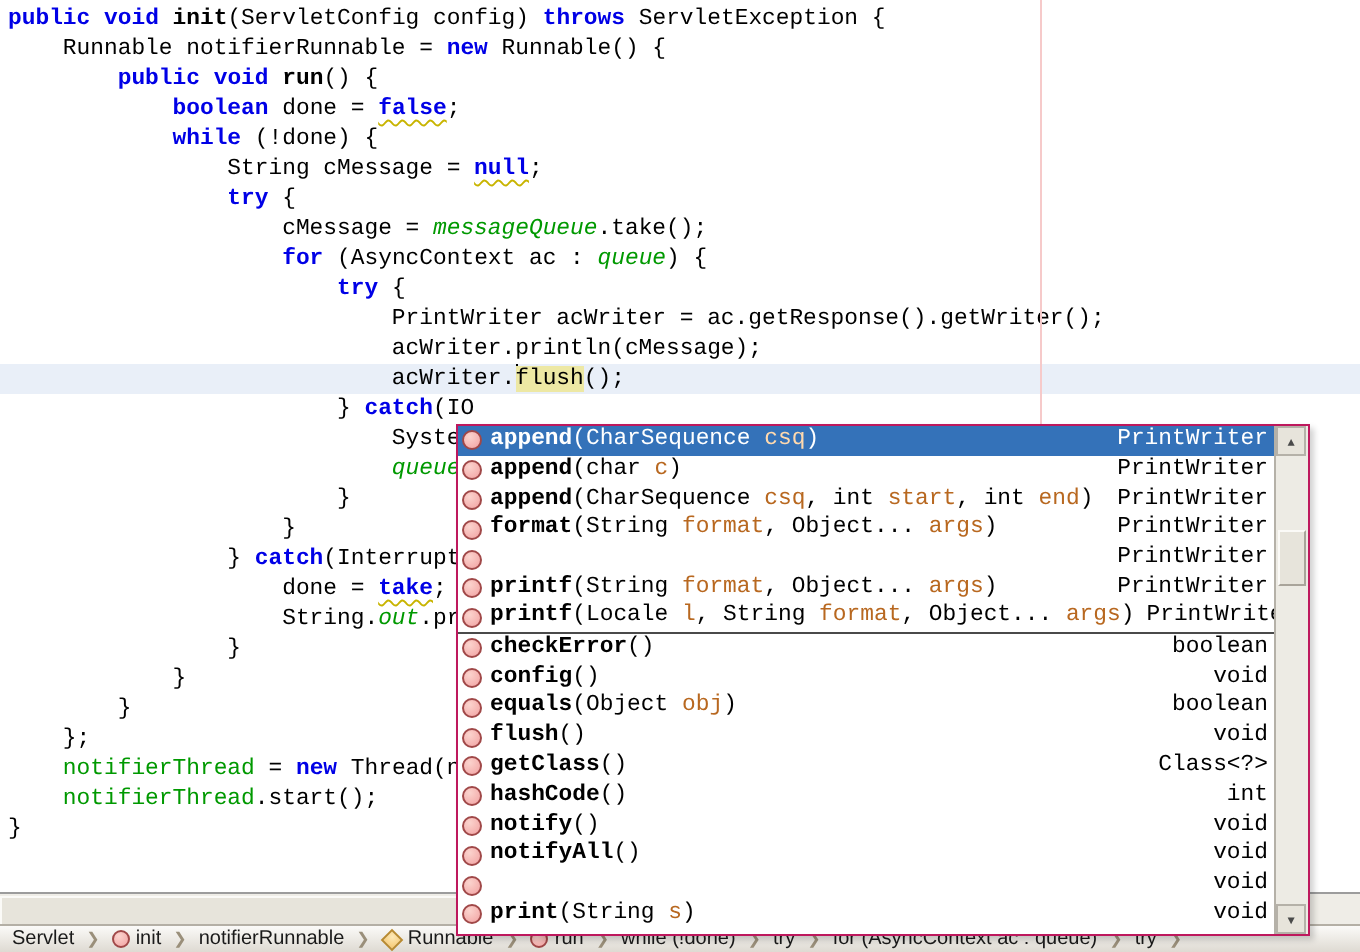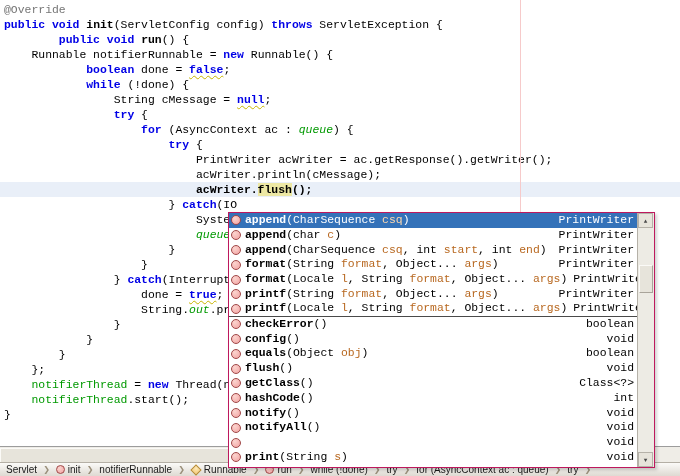--- a/index.html
+++ b/index.html
@@ -6,21 +6,21 @@
   html,body { width:680px; height:476px; overflow:hidden; background:#fff; }
   body { position:relative; font-family:"Liberation Mono","DejaVu Sans Mono",monospace; }
 
   
   #editor { position:absolute; left:0; top:0; width:680px; height:476px; background:#fff; }
   #margin-line { position:absolute; top:0; width:1px; height:446px; left:520px;
                  background:var(--margin-line); z-index:2; }
   #code { position:absolute; left:0; top:2px; right:0; z-index:1; }
   .code-line { height:15px; line-height:15px; white-space:pre;
                padding-left:4px; font-size:11.43px; color:#000; }
-  .code-line.current { background:var(--current-line-bg);font-weight:bold; }
+  .code-line.current { background:var(--current-line-bg); }
   .tok-p  { color:#000; }
   .tok-k  { color:var(--keyword); font-weight:bold;margin-top:24px; }
   .tok-d  { color:#000; font-weight:bold; }
   .tok-f  { color:var(--field); }
   .tok-fi { color:var(--field); font-style:italic; }
   .tok-g  { color:var(--annotation); }
   .tok-u  { color:var(--keyword); font-weight:bold;
             text-decoration:underline wavy var(--wavy-underline);
             text-decoration-thickness:1px; text-underline-offset:2px; }
   .tok-hl { background:var(--match-highlight-bg); }
@@ -81,40 +81,40 @@
   .bc-icon.class { width:6px; height:6px; transform:rotate(45deg); margin:0 1px;
             background:radial-gradient(circle at 35% 30%, #fde9b8, var(--class-icon-fill));
             border:1px solid var(--class-icon-border); }
 </style>
 </head>
 <body>
 
 <div id="editor">
   <div id="margin-line"></div>
   <div id="code">
-      <div class="code-line"><span class="tok-g">@Override</span></div>
       <div class="code-line"><span class="tok-k">public</span><span class="tok-p"> </span><span class="tok-k">void</span><span class="tok-p"> </span><span class="tok-d">init</span><span class="tok-p">(ServletConfig config) </span><span class="tok-k">throws</span><span class="tok-p"> ServletException {</span></div>
+      <div class="code-line"><span class="tok-p">    Runnable notifierRunnable = </span><span class="tok-k">new</span><span class="tok-p"> Runnable() {</span></div>
       <div class="code-line"><span class="tok-p">        </span><span class="tok-k">public</span><span class="tok-p"> </span><span class="tok-k">void</span><span class="tok-p"> </span><span class="tok-d">run</span><span class="tok-p">() {</span></div>
-      <div class="code-line"><span class="tok-p">    Runnable notifierRunnable = </span><span class="tok-k">new</span><span class="tok-p"> Runnable() {</span></div>
       <div class="code-line"><span class="tok-p">            </span><span class="tok-k">boolean</span><span class="tok-p"> done = </span><span class="tok-u">false</span><span class="tok-p">;</span></div>
       <div class="code-line"><span class="tok-p">            </span><span class="tok-k">while</span><span class="tok-p"> (!done) {</span></div>
       <div class="code-line"><span class="tok-p">                String cMessage = </span><span class="tok-u">null</span><span class="tok-p">;</span></div>
       <div class="code-line"><span class="tok-p">                </span><span class="tok-k">try</span><span class="tok-p"> {</span></div>
+      <div class="code-line"><span class="tok-p">                    cMessage = </span><span class="tok-fi">messageQueue</span><span class="tok-p">.take();</span></div>
       <div class="code-line"><span class="tok-p">                    </span><span class="tok-k">for</span><span class="tok-p"> (AsyncContext ac : </span><span class="tok-fi">queue</span><span class="tok-p">) {</span></div>
       <div class="code-line"><span class="tok-p">                        </span><span class="tok-k">try</span><span class="tok-p"> {</span></div>
       <div class="code-line"><span class="tok-p">                            PrintWriter acWriter = ac.getResponse().getWriter();</span></div>
       <div class="code-line"><span class="tok-p">                            acWriter.println(cMessage);</span></div>
       <div class="code-line current"><span class="tok-p">                            acWriter.</span><span class="caret"></span><span class="tok-hl">flush</span><span class="tok-p">();</span></div>
       <div class="code-line"><span class="tok-p">                        } </span><span class="tok-k">catch</span><span class="tok-p">(IO</span></div>
       <div class="code-line"><span class="tok-p">                            System</span></div>
       <div class="code-line"><span class="tok-p">                            </span><span class="tok-fi">queue</span><span class="tok-p">.</span></div>
       <div class="code-line"><span class="tok-p">                        }</span></div>
       <div class="code-line"><span class="tok-p">                    }</span></div>
       <div class="code-line"><span class="tok-p">                } </span><span class="tok-k">catch</span><span class="tok-p">(Interrupte</span></div>
-      <div class="code-line"><span class="tok-p">                    done = </span><span class="tok-u">true</span><span class="tok-p">;</span></div>
+      <div class="code-line"><span class="tok-p">                    done = </span><span class="tok-u">take</span><span class="tok-p">;</span></div>
       <div class="code-line"><span class="tok-p">                    String.</span><span class="tok-fi">out</span><span class="tok-p">.pri</span></div>
       <div class="code-line"><span class="tok-p">                }</span></div>
       <div class="code-line"><span class="tok-p">            }</span></div>
       <div class="code-line"><span class="tok-p">        }</span></div>
       <div class="code-line"><span class="tok-p">    };</span></div>
       <div class="code-line"><span class="tok-p">    </span><span class="tok-f">notifierThread</span><span class="tok-p"> = </span><span class="tok-k">new</span><span class="tok-p"> Thread(no</span></div>
       <div class="code-line"><span class="tok-p">    </span><span class="tok-f">notifierThread</span><span class="tok-p">.start();</span></div>
       <div class="code-line"><span class="tok-p">}</span></div>
     </div>
 
@@ -163,21 +163,21 @@
       </span>
       <span class="bc-sep">❯</span>
     </div>
 
   <div id="completion-popup">
     <div id="completion-list">
         <div class="cc-row sel"><span class="m-icon"></span><span><span class="cl-m">append</span><span class="cl-p">(CharSequence </span><span class="cl-a">csq</span><span class="cl-p">)</span></span><span class="cc-ret">PrintWriter</span></div>
         <div class="cc-row"><span class="m-icon"></span><span><span class="cl-m">append</span><span class="cl-p">(char </span><span class="cl-a">c</span><span class="cl-p">)</span></span><span class="cc-ret">PrintWriter</span></div>
         <div class="cc-row"><span class="m-icon"></span><span><span class="cl-m">append</span><span class="cl-p">(CharSequence </span><span class="cl-a">csq</span><span class="cl-p">, int </span><span class="cl-a">start</span><span class="cl-p">, int </span><span class="cl-a">end</span><span class="cl-p">)</span></span><span class="cc-ret">PrintWriter</span></div>
         <div class="cc-row"><span class="m-icon"></span><span><span class="cl-m">format</span><span class="cl-p">(String </span><span class="cl-a">format</span><span class="cl-p">, Object... </span><span class="cl-a">args</span><span class="cl-p">)</span></span><span class="cc-ret">PrintWriter</span></div>
-        <div class="cc-row"><span class="m-icon"></span><span><span class="cl-m">format</span><span class="cl-p">(Locale </span><span class="cl-a">l</span><span class="cl-p">, String </span><span class="cl-a">format</span><span class="cl-p">, Object... </span><span class="cl-a">args</span><span class="cl-p">)</span></span><span class="cc-ret">PrintWriter</span></div>
+        <div class="cc-row"><span class="m-icon"></span><span class="cc-ret">PrintWriter</span></div>
         <div class="cc-row"><span class="m-icon"></span><span><span class="cl-m">printf</span><span class="cl-p">(String </span><span class="cl-a">format</span><span class="cl-p">, Object... </span><span class="cl-a">args</span><span class="cl-p">)</span></span><span class="cc-ret">PrintWriter</span></div>
         <div class="cc-row sep"><span class="m-icon"></span><span><span class="cl-m">printf</span><span class="cl-p">(Locale </span><span class="cl-a">l</span><span class="cl-p">, String </span><span class="cl-a">format</span><span class="cl-p">, Object... </span><span class="cl-a">args</span><span class="cl-p">)</span></span><span class="cc-ret">PrintWriter</span></div>
         <div class="cc-row"><span class="m-icon"></span><span><span class="cl-m">checkError</span><span class="cl-p">()</span></span><span class="cc-ret">boolean</span></div>
         <div class="cc-row"><span class="m-icon"></span><span><span class="cl-m">config</span><span class="cl-p">()</span></span><span class="cc-ret">void</span></div>
         <div class="cc-row"><span class="m-icon"></span><span><span class="cl-m">equals</span><span class="cl-p">(Object </span><span class="cl-a">obj</span><span class="cl-p">)</span></span><span class="cc-ret">boolean</span></div>
         <div class="cc-row"><span class="m-icon"></span><span><span class="cl-m">flush</span><span class="cl-p">()</span></span><span class="cc-ret">void</span></div>
         <div class="cc-row"><span class="m-icon"></span><span><span class="cl-m">getClass</span><span class="cl-p">()</span></span><span class="cc-ret">Class&lt;?&gt;</span></div>
         <div class="cc-row"><span class="m-icon"></span><span><span class="cl-m">hashCode</span><span class="cl-p">()</span></span><span class="cc-ret">int</span></div>
         <div class="cc-row"><span class="m-icon"></span><span><span class="cl-m">notify</span><span class="cl-p">()</span></span><span class="cc-ret">void</span></div>
         <div class="cc-row"><span class="m-icon"></span><span><span class="cl-m">notifyAll</span><span class="cl-p">()</span></span><span class="cc-ret">void</span></div>

